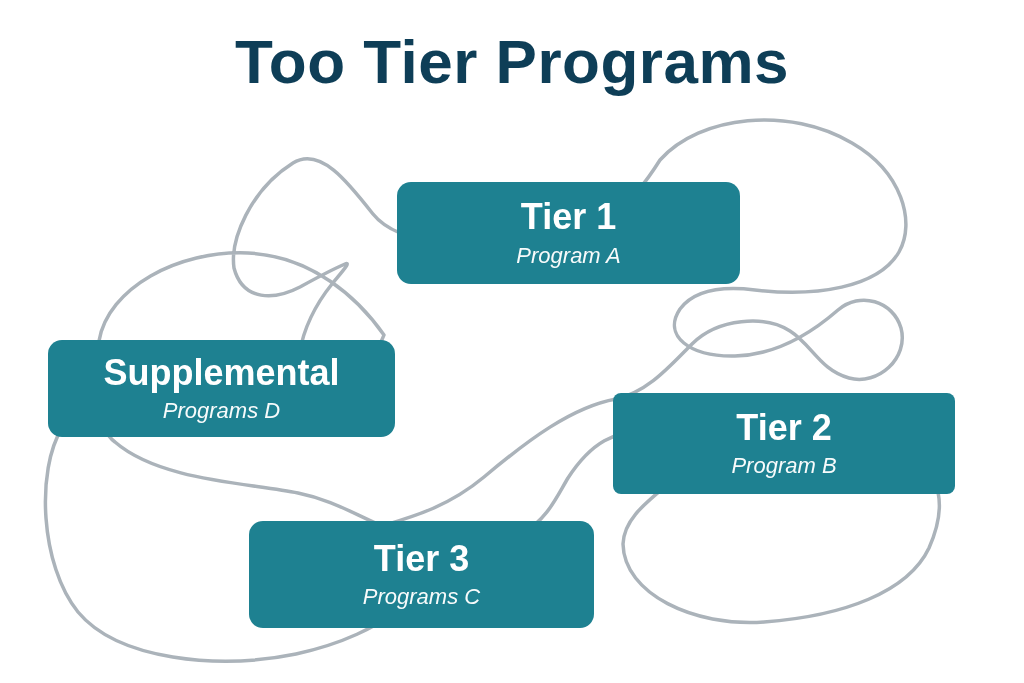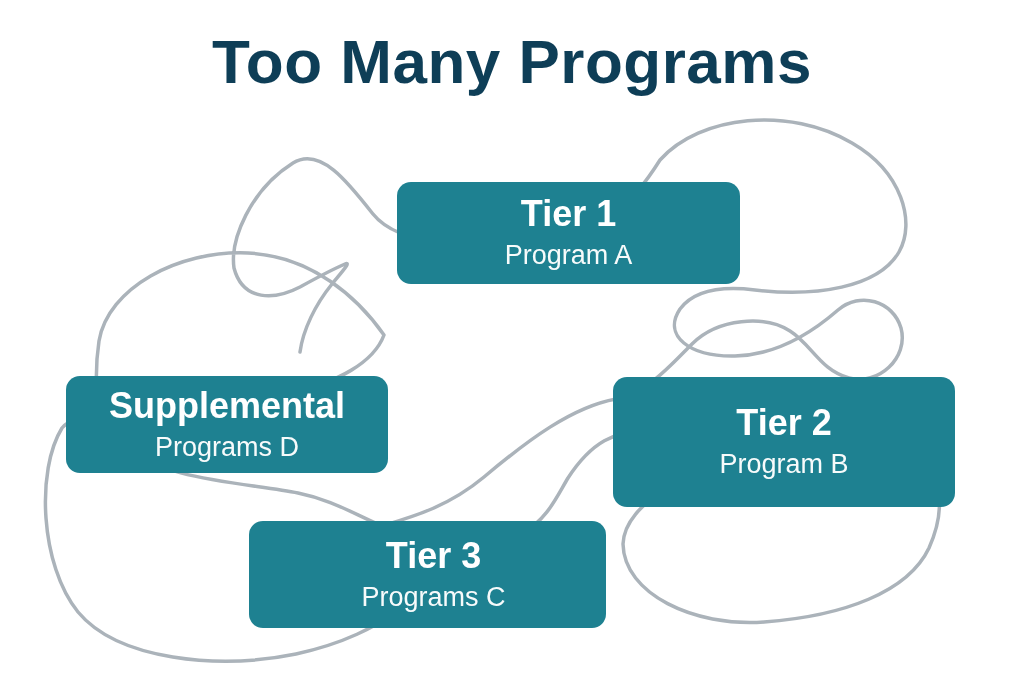--- a/index.html
+++ b/index.html
@@ -47,29 +47,30 @@
     justify-content: center;
     gap: 8px;
     color: var(--box-text, #ffffff);
   }
   .node .label {
     font-size: 36px;
     font-weight: bold;
     line-height: 1.05;
   }
   .node .sublabel {
-    font-size: 27px;
+    font-size: 22px;
     font-weight: normal;
     opacity: 0.97;
     line-height: 1.1;
+    font-style: italic;
   }
   #node-tier-1       { left: 397px; top: 182px; width: 343px; height: 102px; }
-  #node-supplemental { left:  66px; top: 340px; width: 322px; height:  97px; margin-top: 36px; }
-  #node-tier-2       { left: 613px; top: 377px; width: 342px; height: 130px; }
-  #node-tier-3       { left: 249px; top: 521px; width: 345px; height: 107px; padding-left: 12px; }
+  #node-supplemental { left:  48px; top: 340px; width: 347px; height:  97px; }
+  #node-tier-2       { left: 613px; top: 393px; width: 342px; height: 101px; border-radius: 8px; }
+  #node-tier-3       { left: 249px; top: 521px; width: 345px; height: 107px; }
 </style>
 </head>
 <body>
 
 <div id="stage">
 
   <svg id="scribble" viewBox="0 0 1024 683" aria-hidden="true">
     <path d="
       M 300 352
       C 303 330, 315 305, 332 284
@@ -107,21 +108,21 @@
       C 548 518, 556 498, 568 478
       C 590 444, 615 428, 652 432
       C 662 444, 668 462, 673 480
       C 650 500, 624 517, 623 544
       C 624 594, 694 627, 764 622
       C 844 616, 908 592, 929 548
       C 944 514, 940 494, 934 478
       C 922 448, 912 420, 903 396"></path>
   </svg>
 
-  <h1 class="page-title">Too Many Programs</h1>
+  <h1 class="page-title">Too Tier Programs</h1>
 
   <div class="node" id="node-tier-1">
     <div class="label">Tier 1</div>
     <div class="sublabel">Program A</div>
   </div>
 
   <div class="node" id="node-supplemental">
     <div class="label">Supplemental</div>
     <div class="sublabel">Programs D</div>
   </div>

